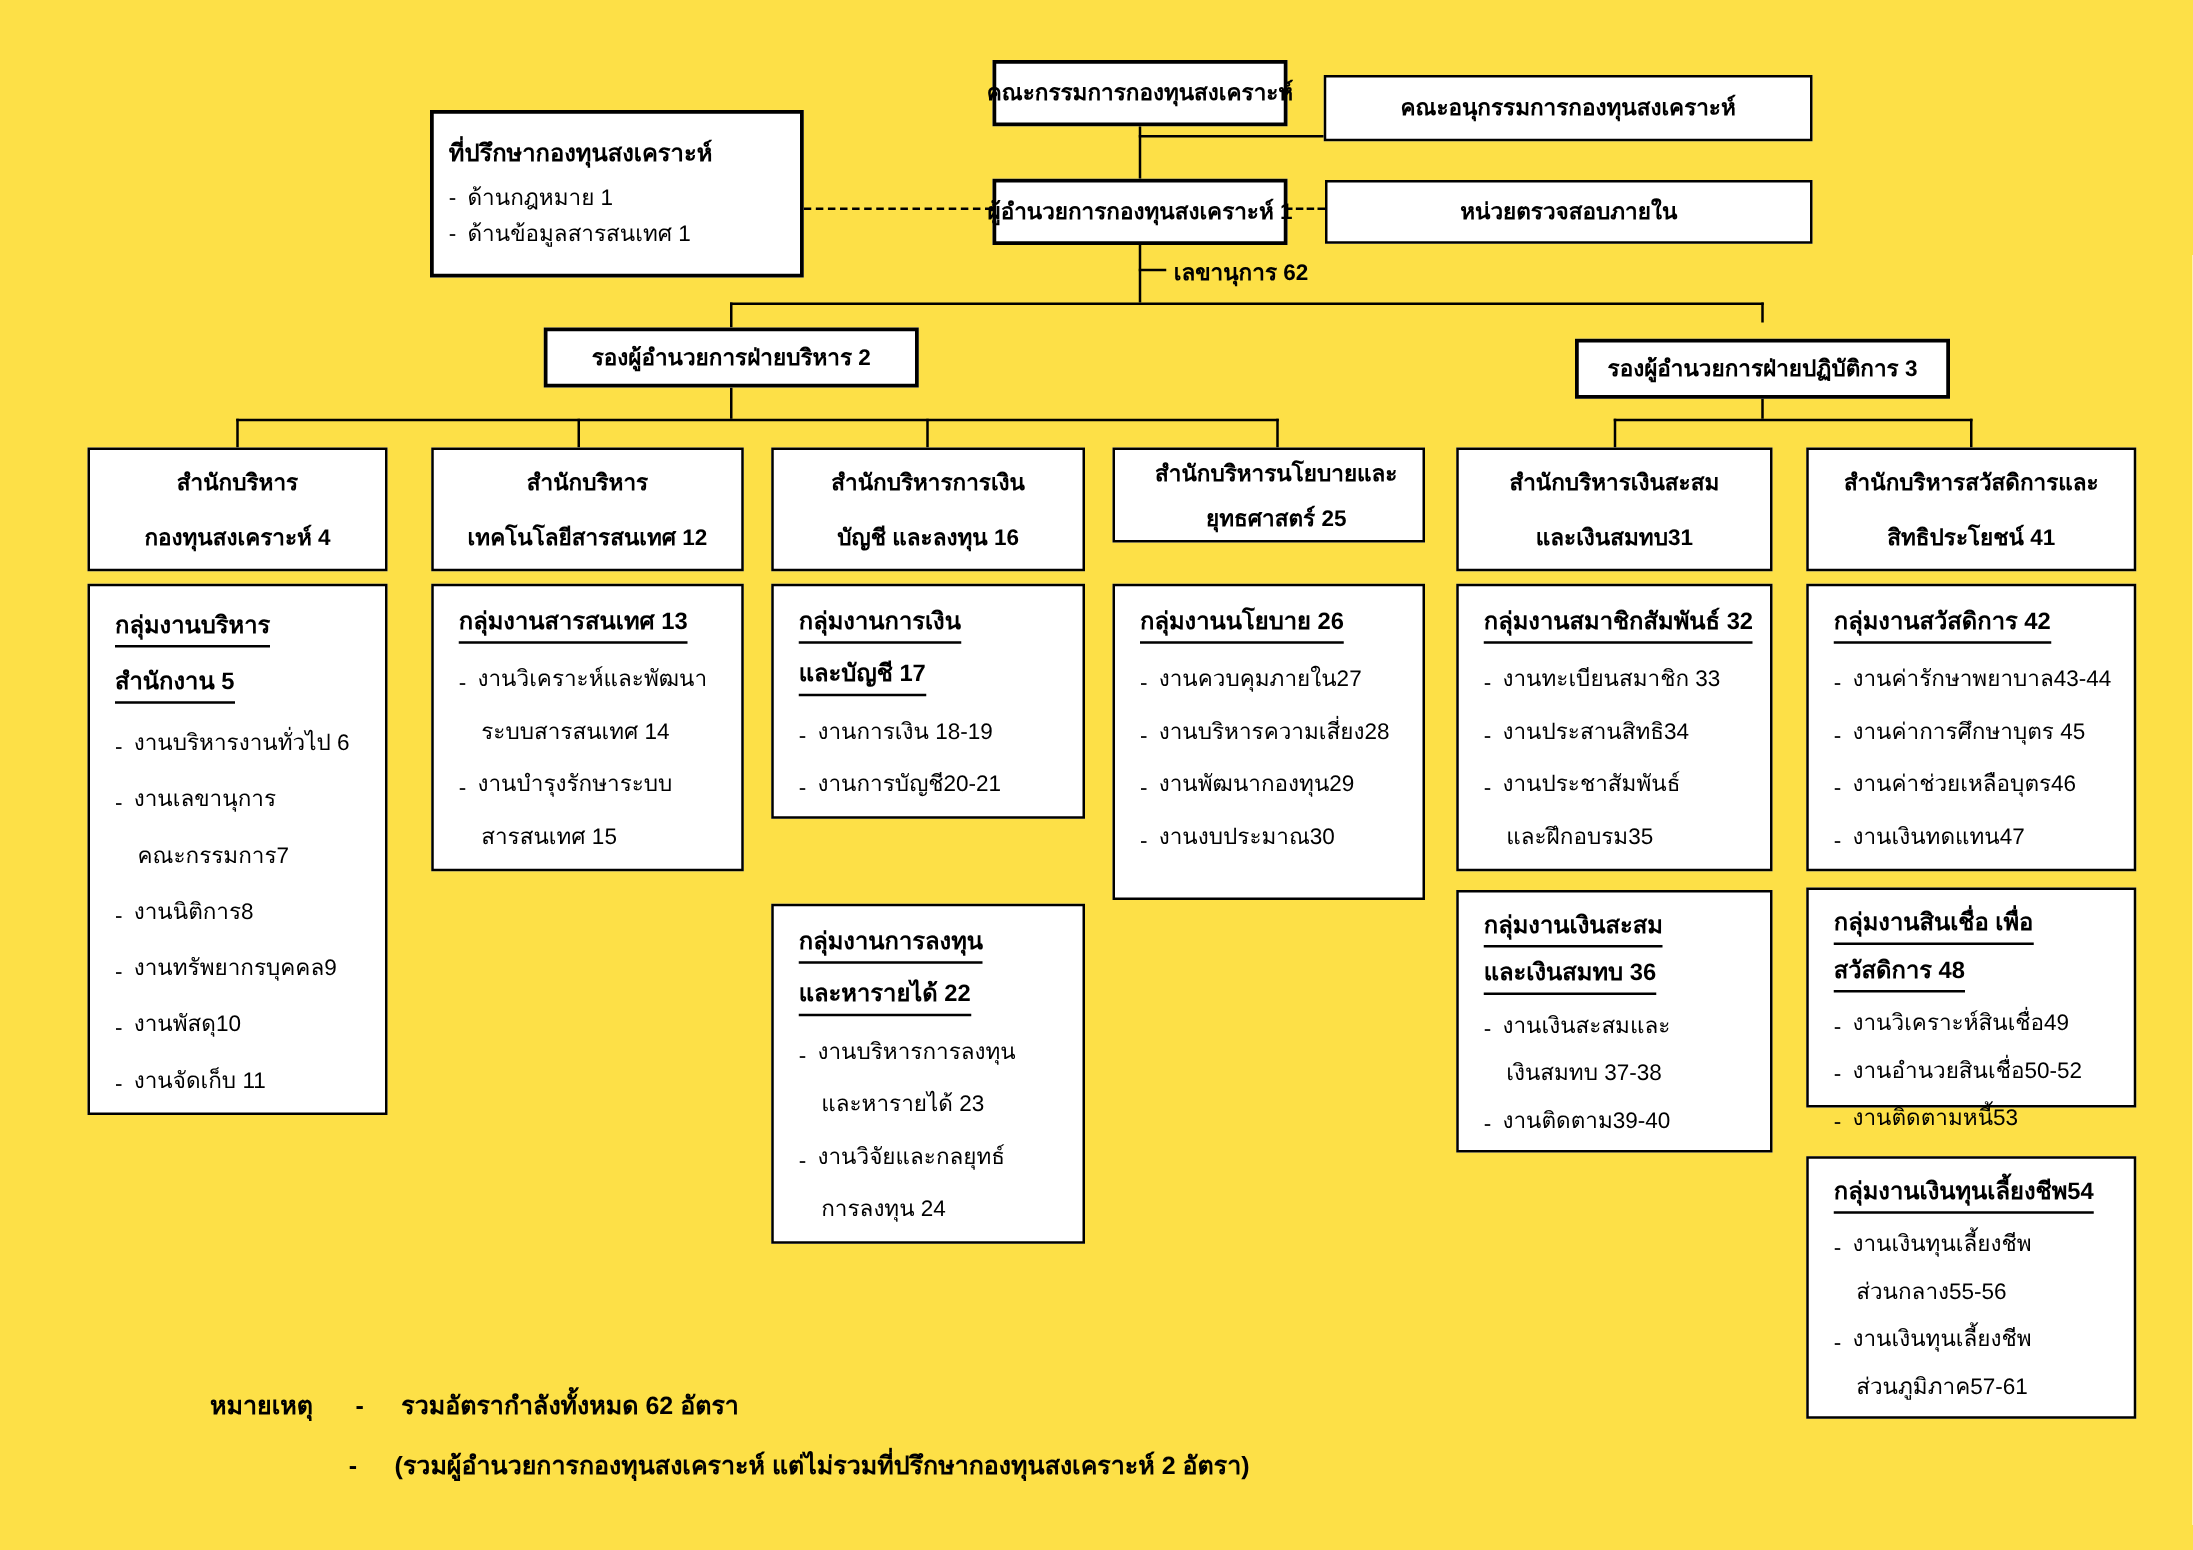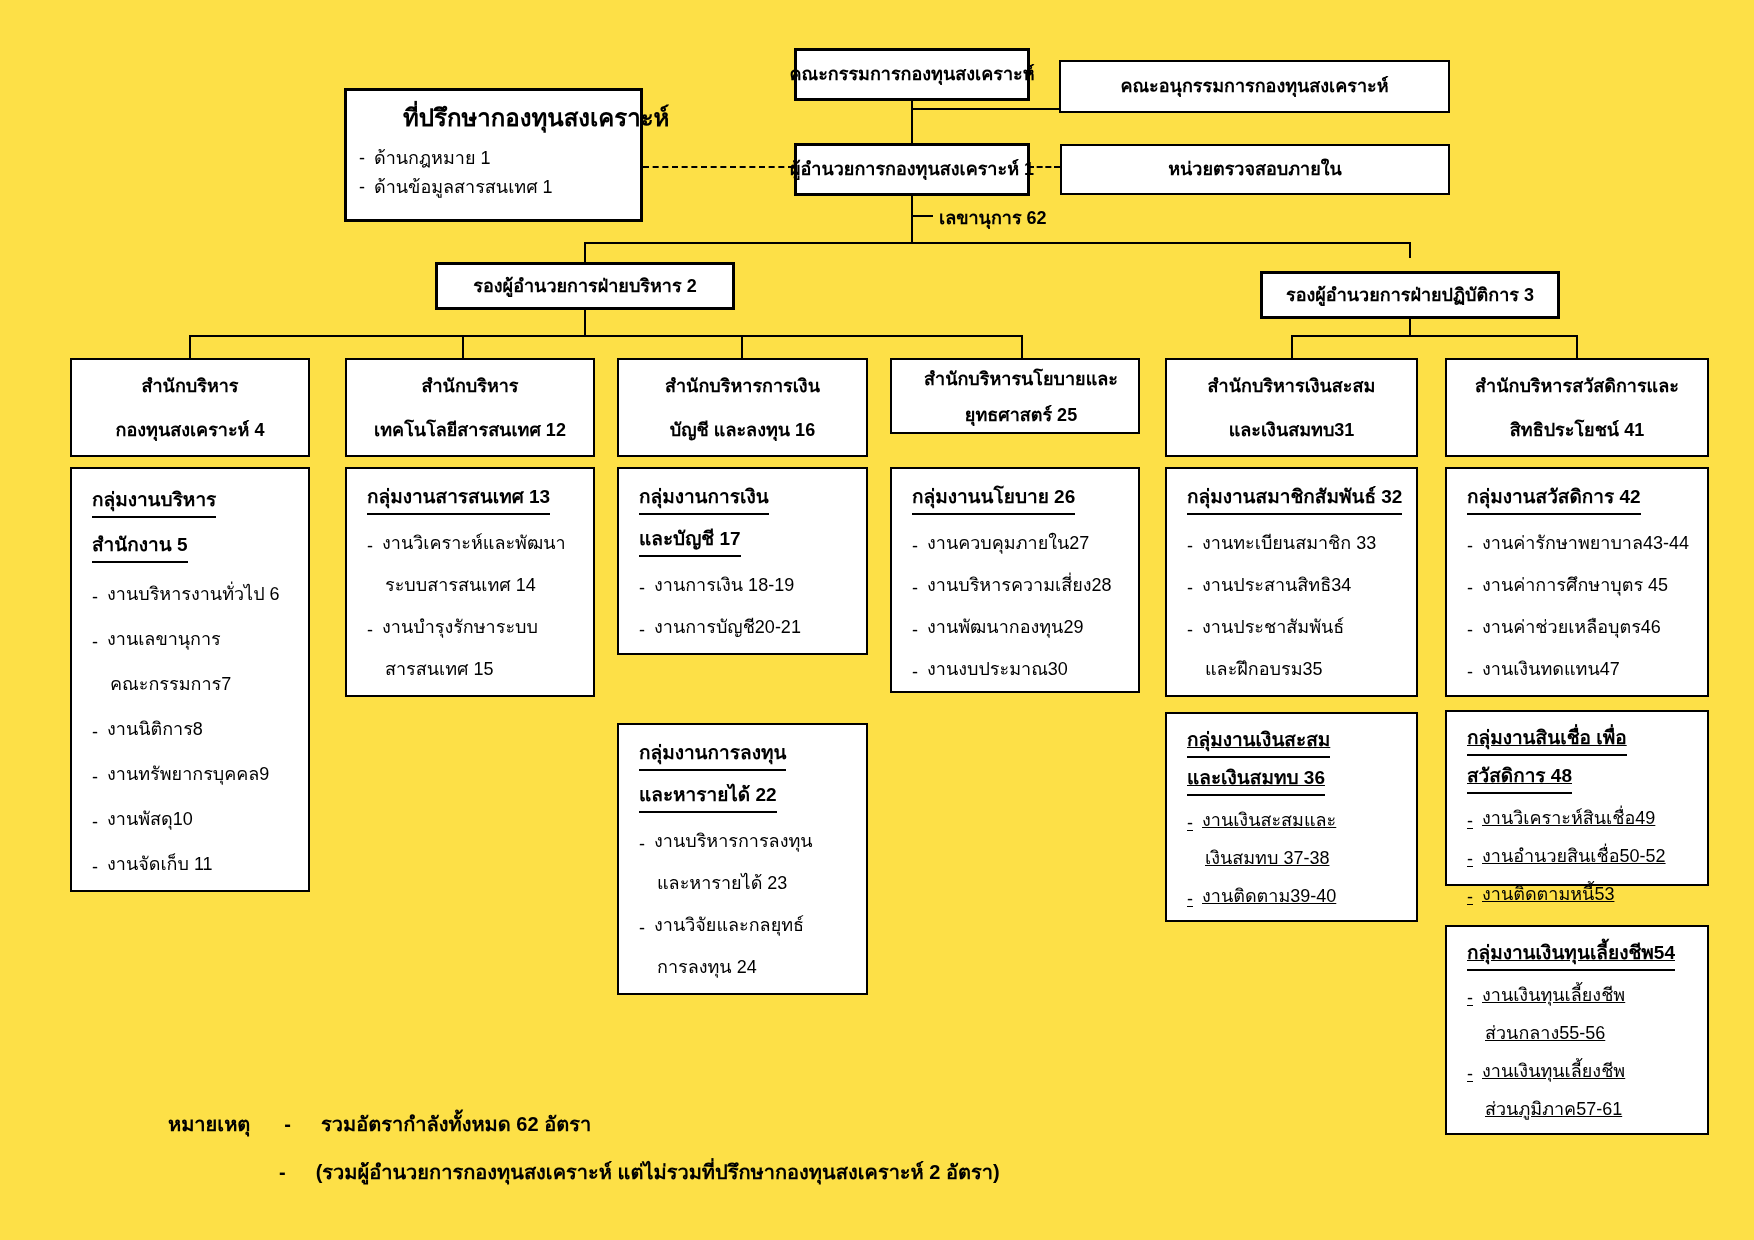--- a/index.html
+++ b/index.html
@@ -9,30 +9,30 @@
   .box{position:absolute;border:2px solid #000;background:#fff;box-sizing:border-box;}
   .thick{border-width:3px;}
   .cbox{display:flex;flex-direction:column;align-items:center;justify-content:center;}
   .blab{font-weight:bold;font-size:18px;white-space:nowrap;line-height:1.25;}
   .office .ln{height:44px;display:flex;align-items:center;justify-content:center;
               font-weight:bold;font-size:18px;white-space:nowrap;}
 
   .gbox{padding:10px 6px 6px 20px;}
   .gbox .ln{height:42px;display:flex;align-items:flex-end;white-space:nowrap;padding-bottom:6px;box-sizing:border-box;}
   .gbox.p45 .ln{height:45px;}
-  .gbox.p38 .ln{height:38px;padding-bottom:4px;text-decoration:underline;}
+  .gbox.p38 .ln{height:38px;padding-bottom:4px;}
   .gt{font-weight:bold;font-size:19px;}
   .gt .u{border-bottom:2px solid #000;padding-bottom:2px;}
   .gi{font-size:18px;}
   .gi::before{content:"-";margin-right:9px;flex:0 0 auto;}
   .gc{font-size:18px;padding-left:18px;}
 
   .abox{padding:8px 6px 4px 12px;}
   .abox .ttl{height:44px;display:flex;align-items:flex-end;padding-bottom:6px;box-sizing:border-box;
-             font-weight:bold;font-size:24px;white-space:nowrap;margin-left:44px;}
+             font-weight:bold;font-size:19px;white-space:nowrap;}
 
   .hline,.vline{position:absolute;background:#000;}
   .dashline{position:absolute;height:0;border-top:2px dashed #000;}
 
   .seclab{position:absolute;font-weight:bold;font-size:18px;white-space:nowrap;}
   .note{position:absolute;font-weight:bold;font-size:20px;white-space:nowrap;}
   .note .gap1{display:inline-block;width:34px;}
   .note .gap2{display:inline-block;width:30px;}
 </style>
 </head>
@@ -193,21 +193,21 @@
         <span>และหารายได้ 23</span>
       </div>
     <div class="ln gi">
         <span>งานวิจัยและกลยุทธ์</span>
       </div>
     <div class="ln gc">
         <span>การลงทุน 24</span>
       </div>
   </div>
 
-  <div class="box gbox" style="left:890px;top:467px;width:250px;height:226px;">
+  <div class="box gbox" style="left:890px;top:467px;width:250px;height:253px;">
     <div class="ln gt">
         <span class="u">กลุ่มงานนโยบาย 26</span>
       </div>
     <div class="ln gi">
         <span>งานควบคุมภายใน27</span>
       </div>
     <div class="ln gi">
         <span>งานบริหารความเสี่ยง28</span>
       </div>
     <div class="ln gi">

